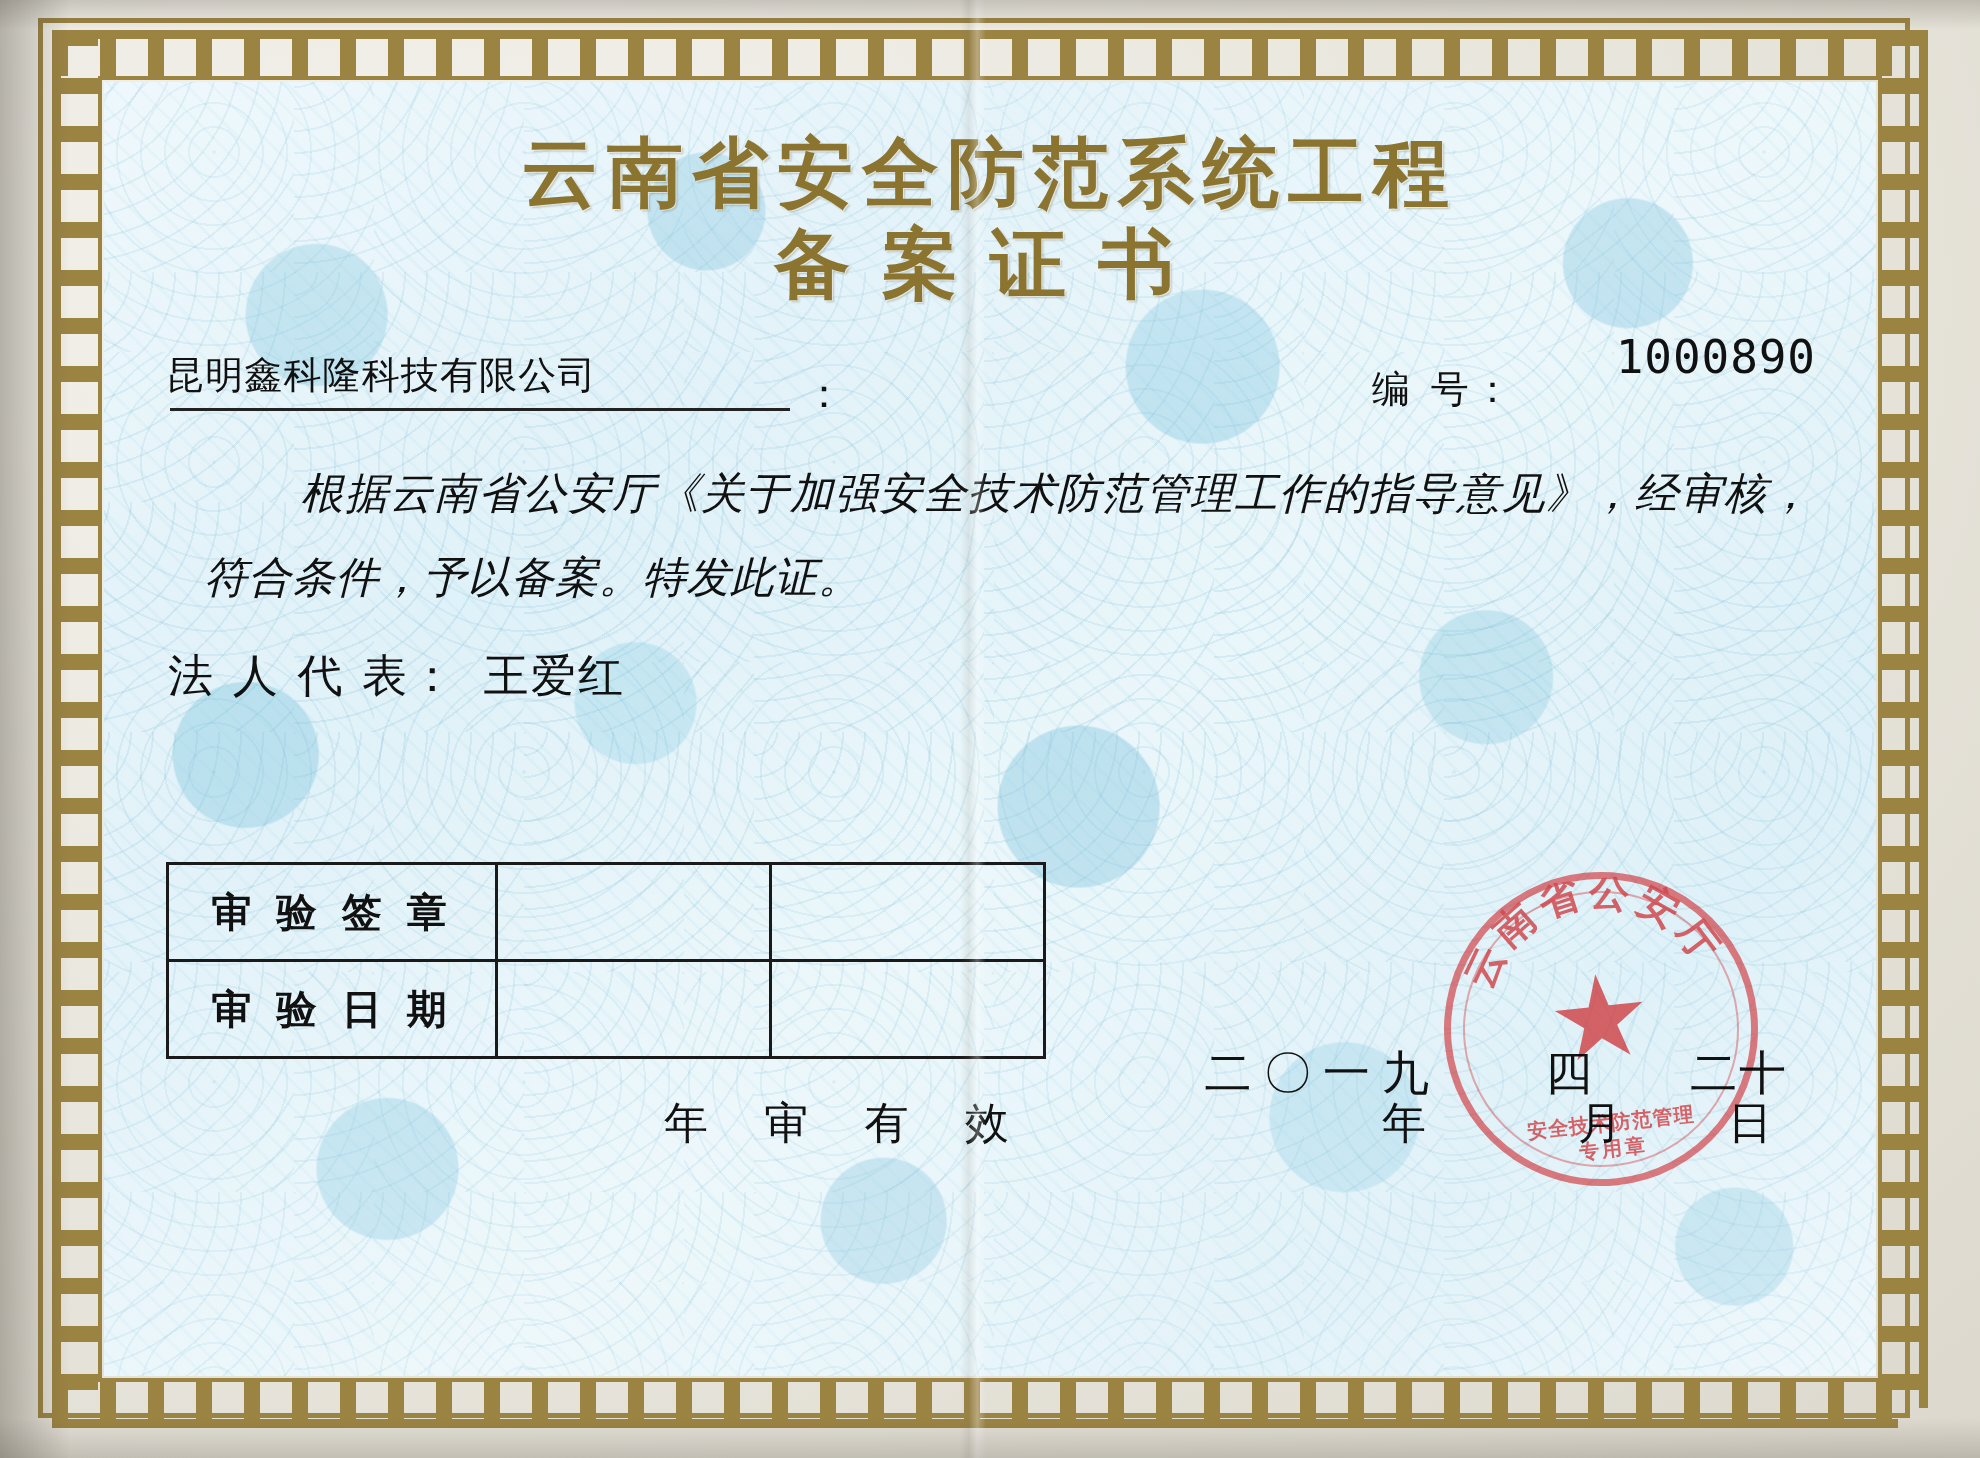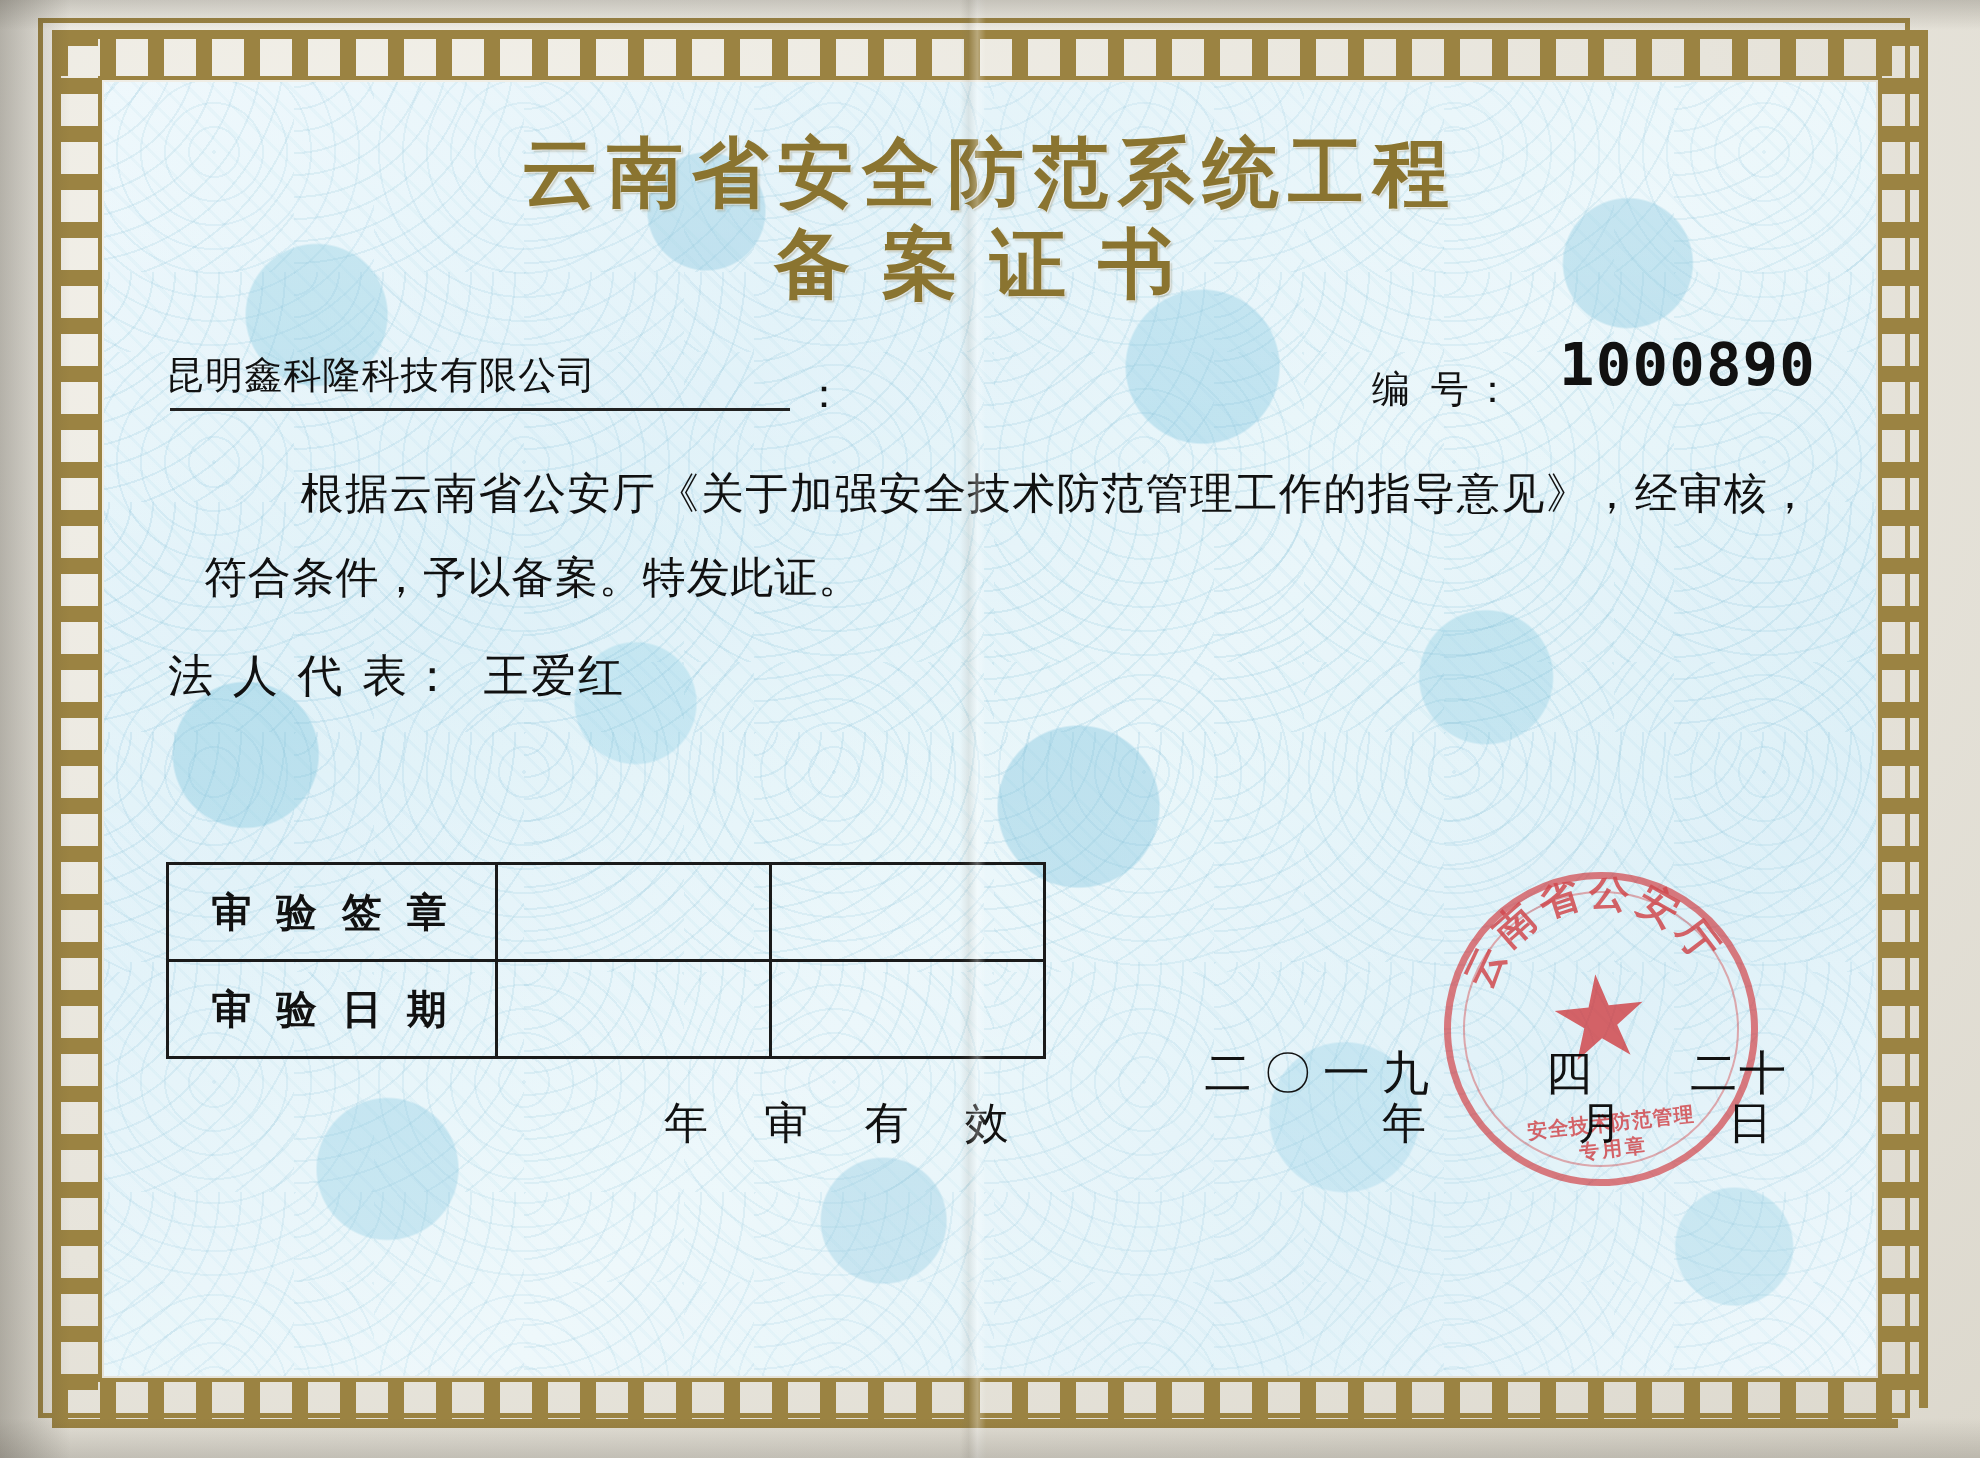--- a/index.html
+++ b/index.html
@@ -213,33 +213,34 @@
     top: 20px;
     font-size: 38px;
     letter-spacing: 0.12em;
     color: #111;
   }
   .serial-number {
     position: absolute;
     right: 60px;
     top: -14px;
     font-family: "DejaVu Sans Mono", "Liberation Mono", monospace;
-    font-size: 59px;
-    font-weight: 700;
+    font-size: 46px;
+    font-weight: 400;
     color: #111;
     letter-spacing: 0.02em;
   }
 
   .body-text {
     margin: 34px 64px 0 100px;
     font-size: 43px;
     line-height: 1.95;
     color: #111;
     text-align: justify;
     letter-spacing: 0.02em;
+    font-style: italic;
   }
   .body-text .indent { display: inline-block; width: 96px; }
 
   .legal-rep {
     margin: 26px 0 16px 64px;
     font-size: 45px;
     color: #111;
     letter-spacing: 0.06em;
   }
   .legal-rep .rep-name {

